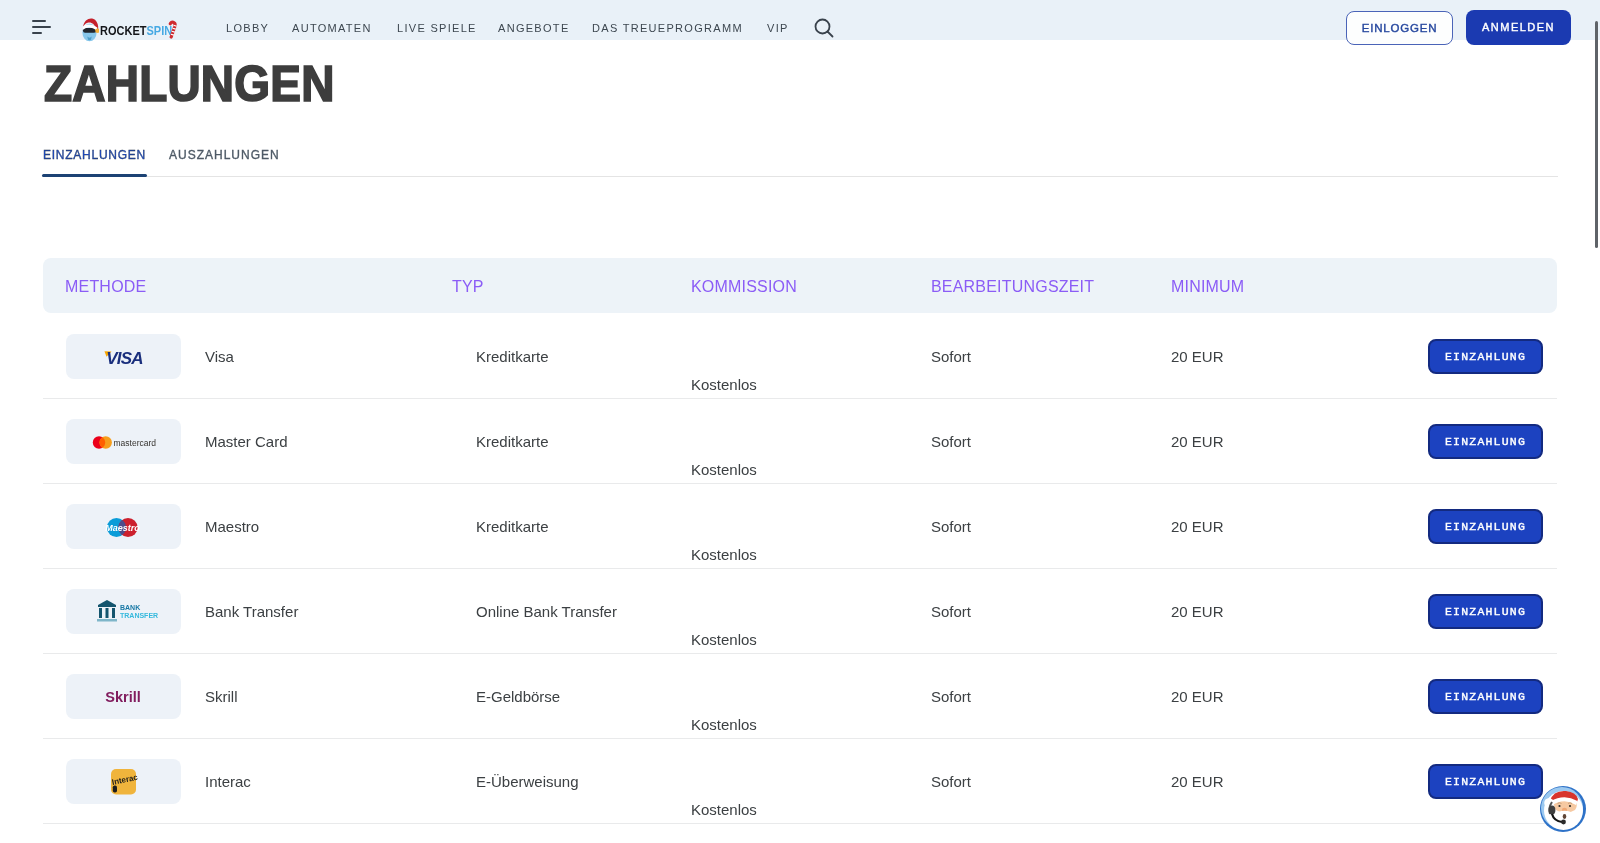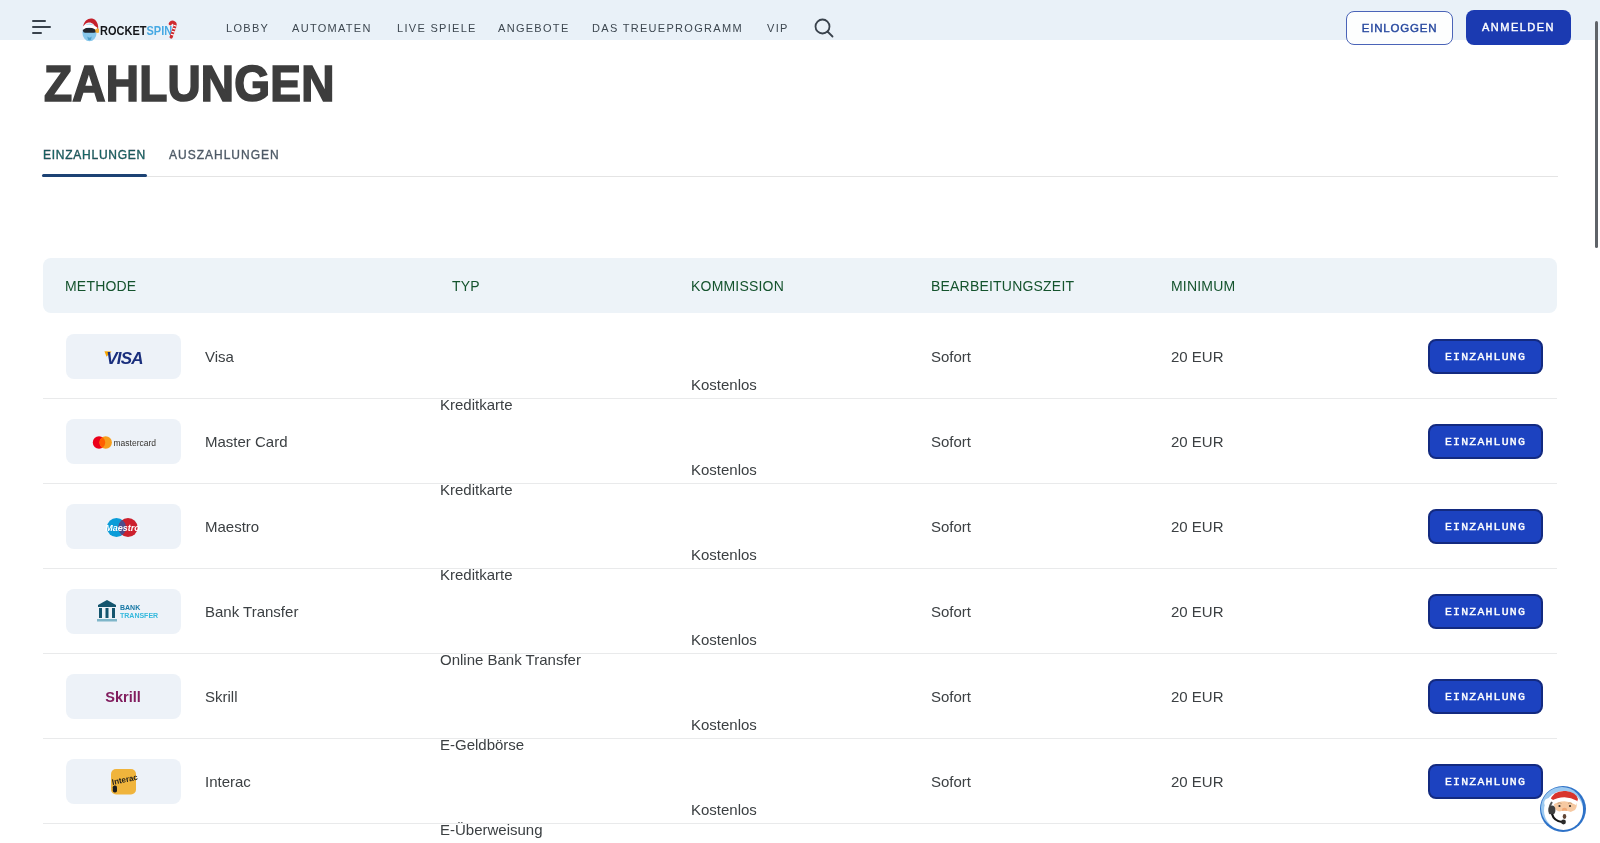--- a/index.html
+++ b/index.html
@@ -33,38 +33,38 @@
 .btn-fill { position:absolute; left:1466px; top:10px; width:105px; height:35px;
   border-radius:8px; background:#1b3ab1; color:#fff;
   font-size:11px; letter-spacing:1.5px; -webkit-text-stroke:0.4px #fff;
   text-align:center; line-height:35px; }
 
 
 .h1 { position:absolute; left:44px; top:59px; font-size:46px; line-height:1; font-weight:bold;
   color:#3d3d3d; letter-spacing:0.2px; -webkit-text-stroke:1.6px #3d3d3d;
   transform:scaleY(1.08); transform-origin:left top; }
 .tab1 { position:absolute; left:43px; top:148px; font-size:12px; -webkit-text-stroke:0.35px #273646;
-  letter-spacing:0.75px; color:#0f766e; }
+  letter-spacing:0.75px; color:#1d4ed8; }
 .tab2 { position:absolute; left:169px; top:148px; font-size:12px; -webkit-text-stroke:0.35px #4e5a66;
   letter-spacing:1.0px; color:#4e5a66; }
 .tabline { position:absolute; left:42px; top:176px; width:1516px; height:1px; background:#e4e4e4; }
 .tabactive { position:absolute; left:42px; top:174px; width:105px; height:3px; background:#1c4274; border-radius:2px; }
 .sub { position:absolute; left:40px; top:200px; font-size:15px; color:#5f6368; }
 
 
 .thead { position:absolute; left:43px; top:258px; width:1514px; height:55px;
   background:#edf3f8; border-radius:8px; }
-.thead div { position:absolute; top:20px; font-size:14px; color:#14532d; letter-spacing:0.2px; }
+.thead div { position:absolute; top:20px; font-size:16px; color:#8b5cf6; letter-spacing:0.2px; }
 .row { position:absolute; left:0; width:1600px; height:85px; }
 .row .sep { position:absolute; left:43px; bottom:0; width:1514px; height:1px; background:#e9eaeb; }
 .tile { position:absolute; left:66px; top:20px; width:115px; height:45px;
   background:#edf2f8; border-radius:8px; }
 .cell { position:absolute; font-size:15px; color:#3c4043; top:34.5px; }
 .c-name { left:205px; }
-.c-typ  { left:440px;margin-top:48px; }
+.c-typ  { left:476px; }
 .c-kom  { left:691px;margin-top:28px; }
 .c-bea  { left:931px; }
 .c-min  { left:1171px; }
 .paybtn { position:absolute; left:1428px; top:25px; width:115px; height:35px;
   background:#1c42c0; border:2px solid #132a80; border-radius:8px; color:#fff;
   font-size:11.5px; letter-spacing:1.2px; -webkit-text-stroke:0.4px #fff;
   text-align:center; line-height:31px;font-family:Liberation Mono, monospace; }
 
 
 .thumb { position:absolute; right:2px; top:21px; width:3px; height:227px; background:#5f6368; border-radius:2px; }

